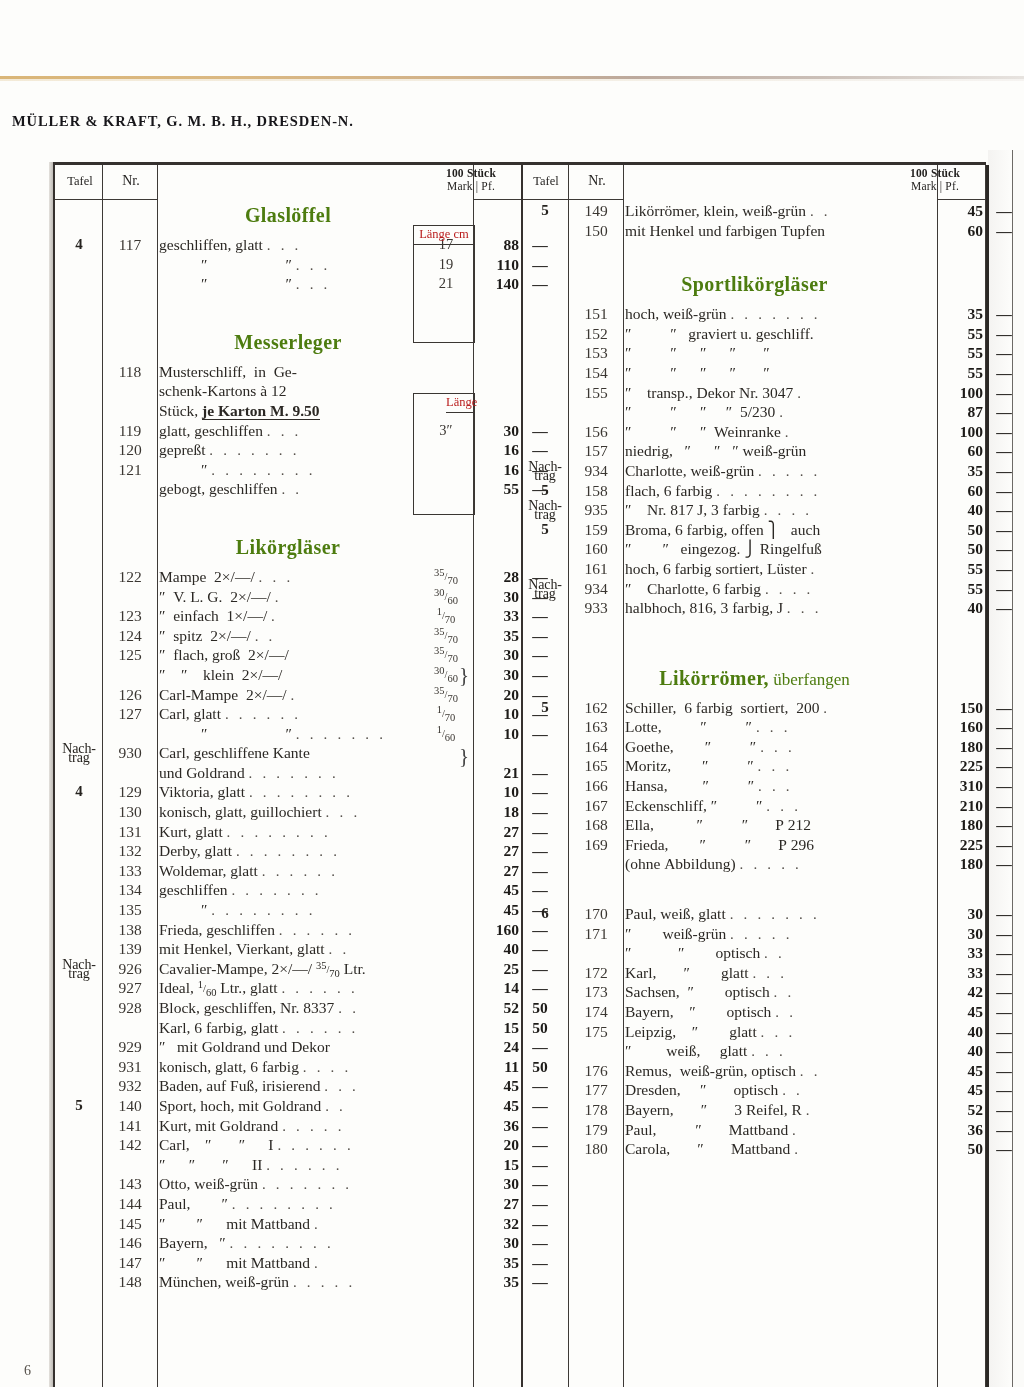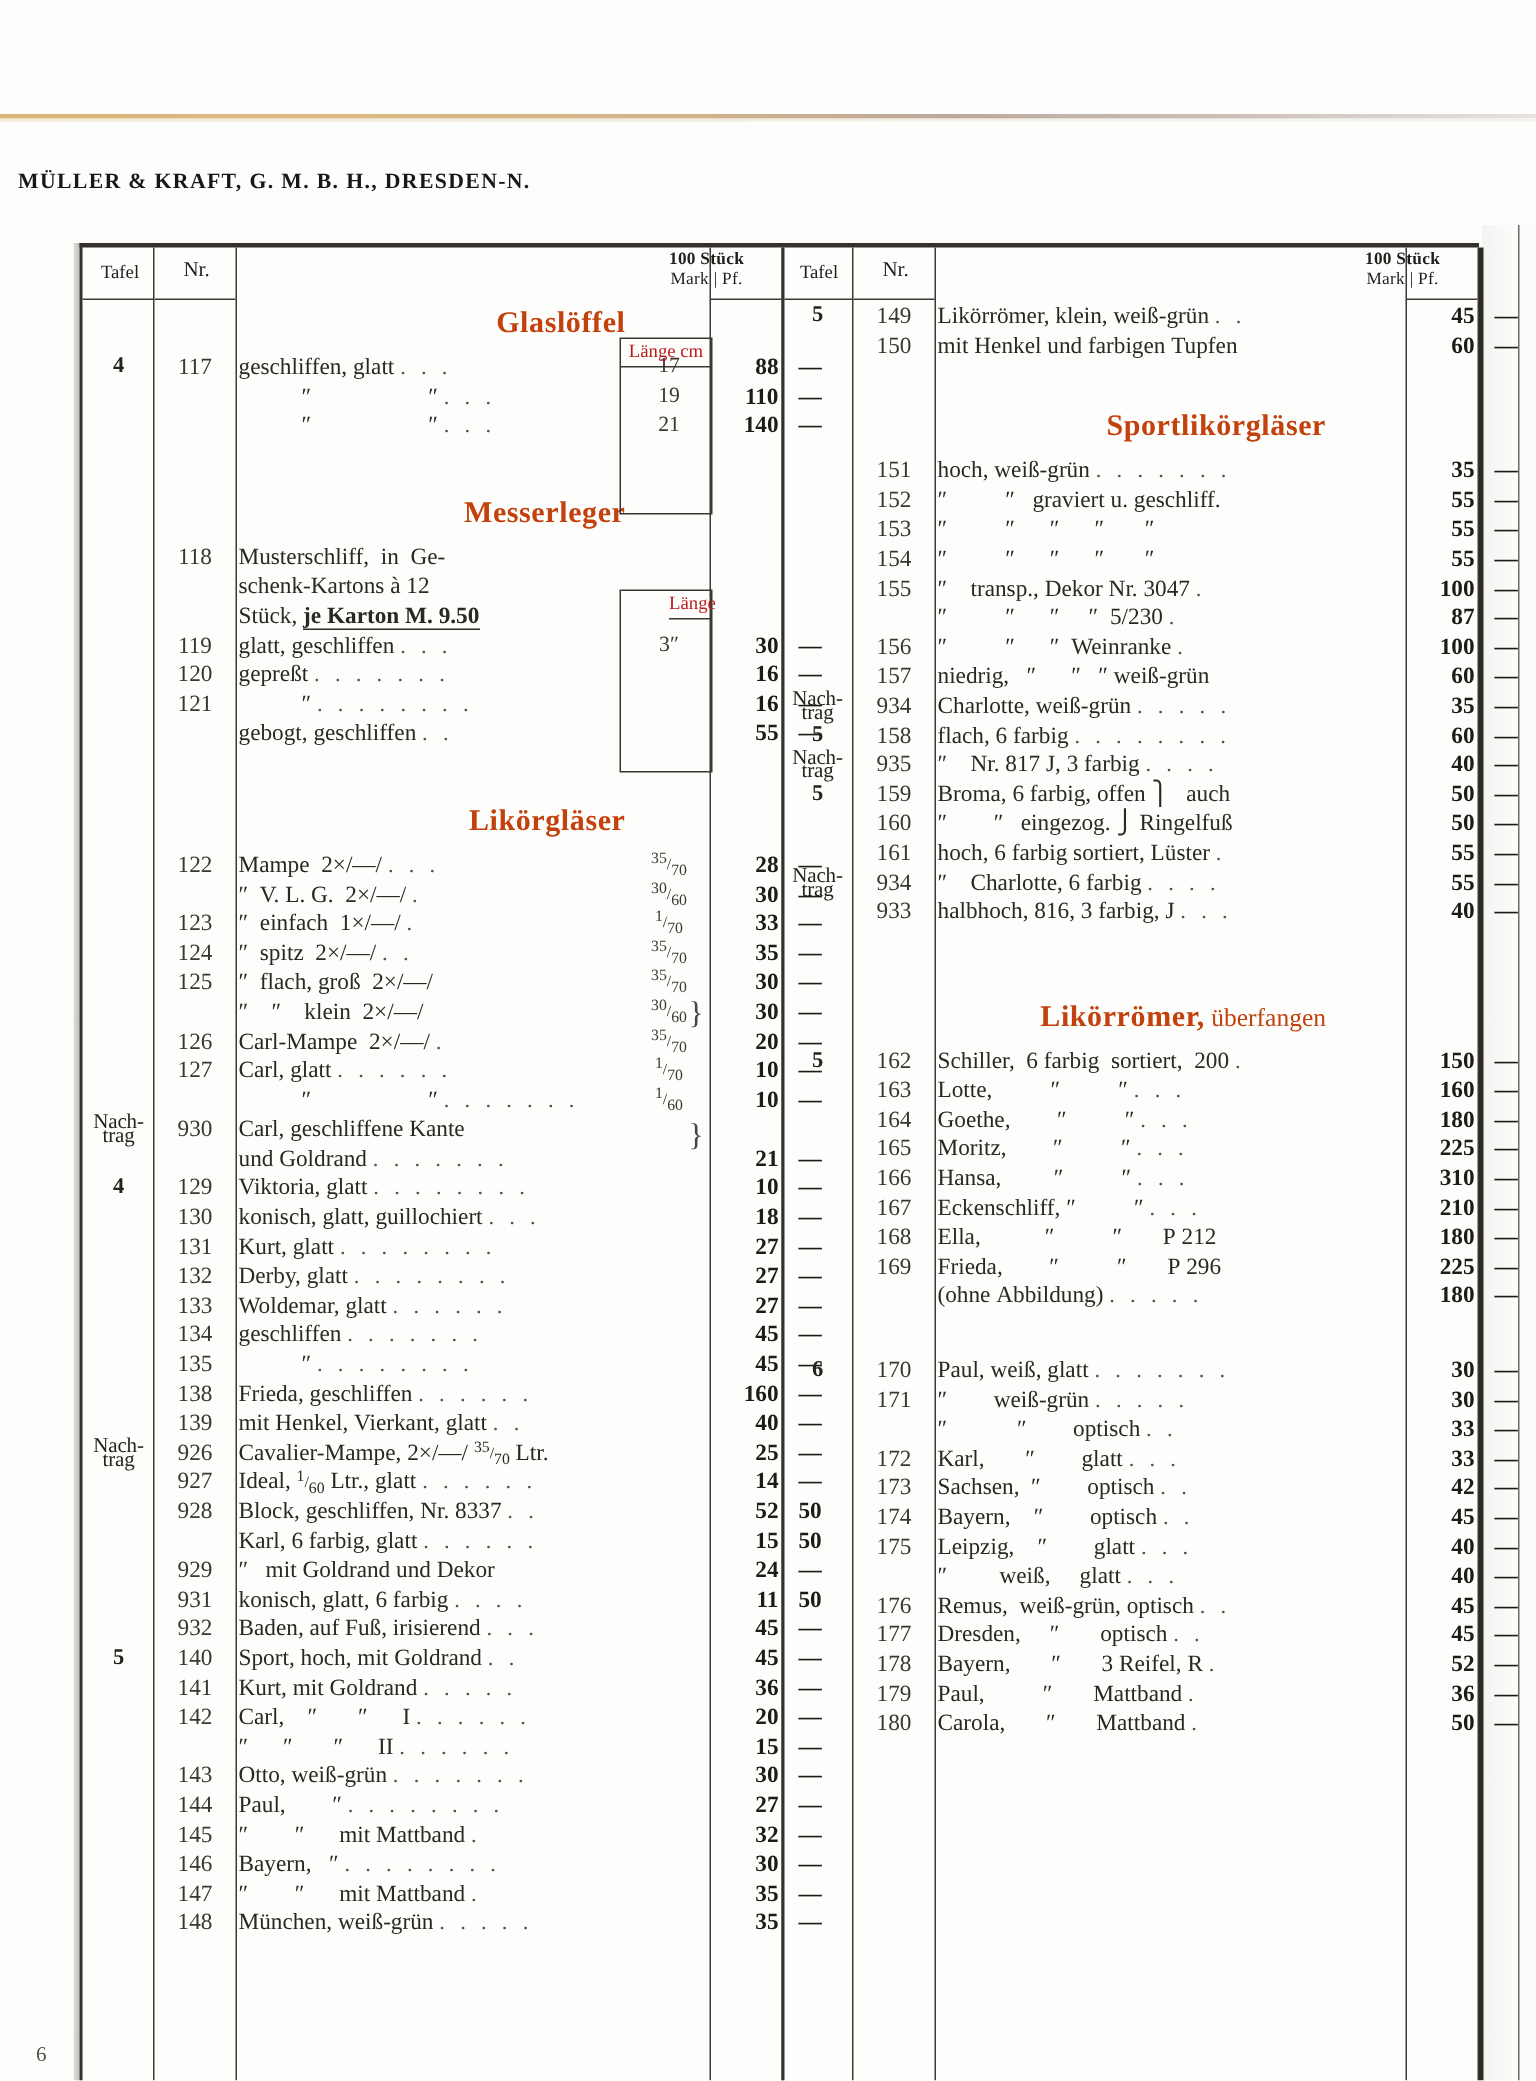--- a/index.html
+++ b/index.html
@@ -138,25 +138,25 @@
   .c-pf {
     position: absolute; left: 468px; width: 34px;
     text-align: center; font-size: 15.5px; font-weight: bold; color:#1d1b18;
   }
   
   .col-right .c-mid  { left: 362px; }
   .col-right .c-mark { left: 418px; }
   .col-right .c-pf   { left: 466px; }
 
   .sect-title {
-    text-align: right;
+    text-align: center;
     font-size: 20px;
     font-weight: bold;
     letter-spacing: .4px;
-    color: #c2410c;
+    color: #4d7c0f;
   }
   .sect-title .sub { font-weight: normal; font-size: 17px; letter-spacing:0; }
   .sect-wrap { position: relative; }
 
   .dots { letter-spacing: 3.2px; color: #55504a; font-size: 15px; }
   .ditto { font-style: normal; }
 
   .unitbox {
     position: absolute;
     box-sizing: border-box;

